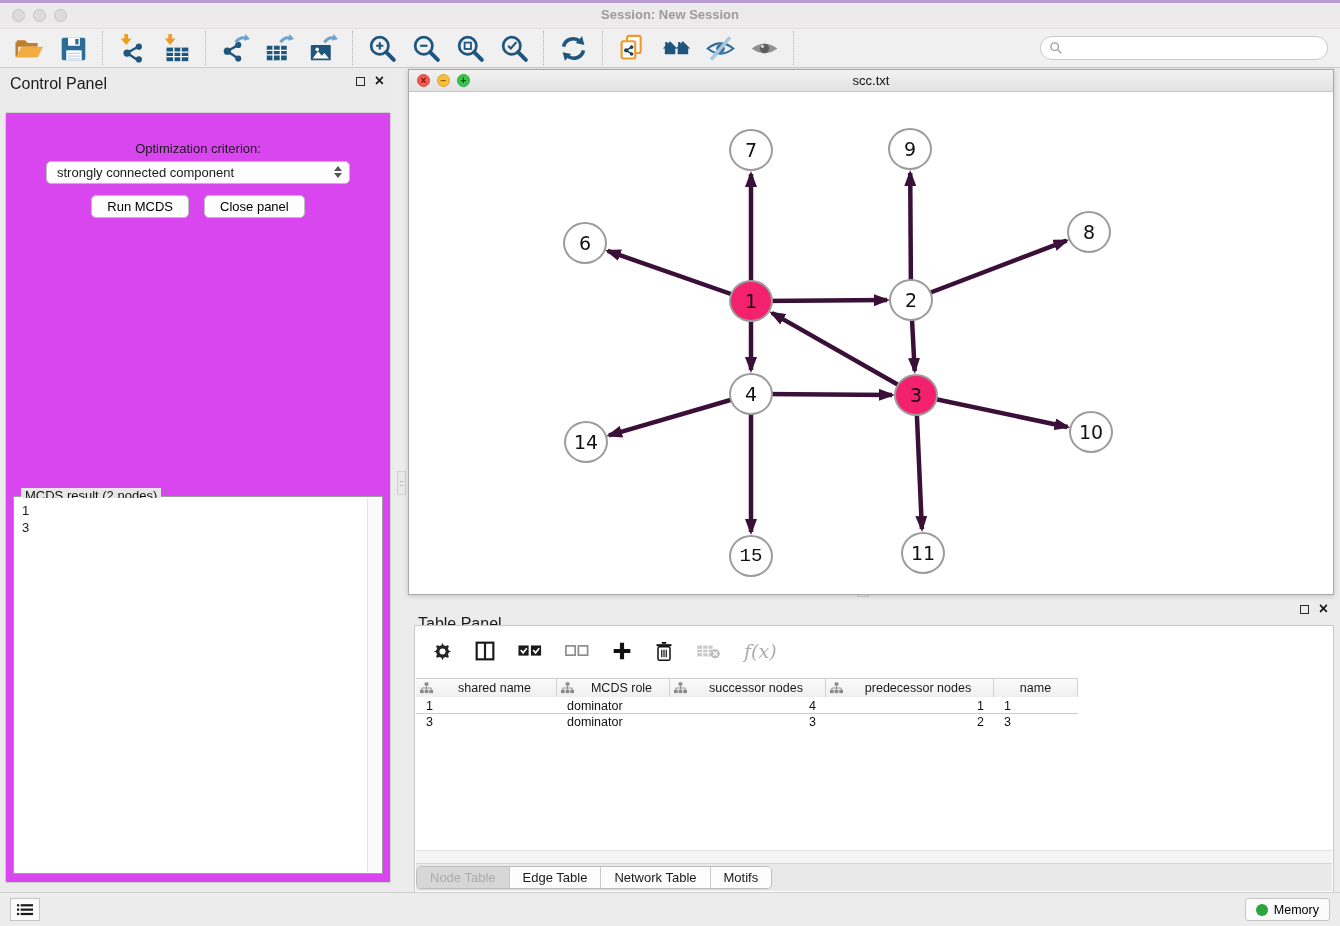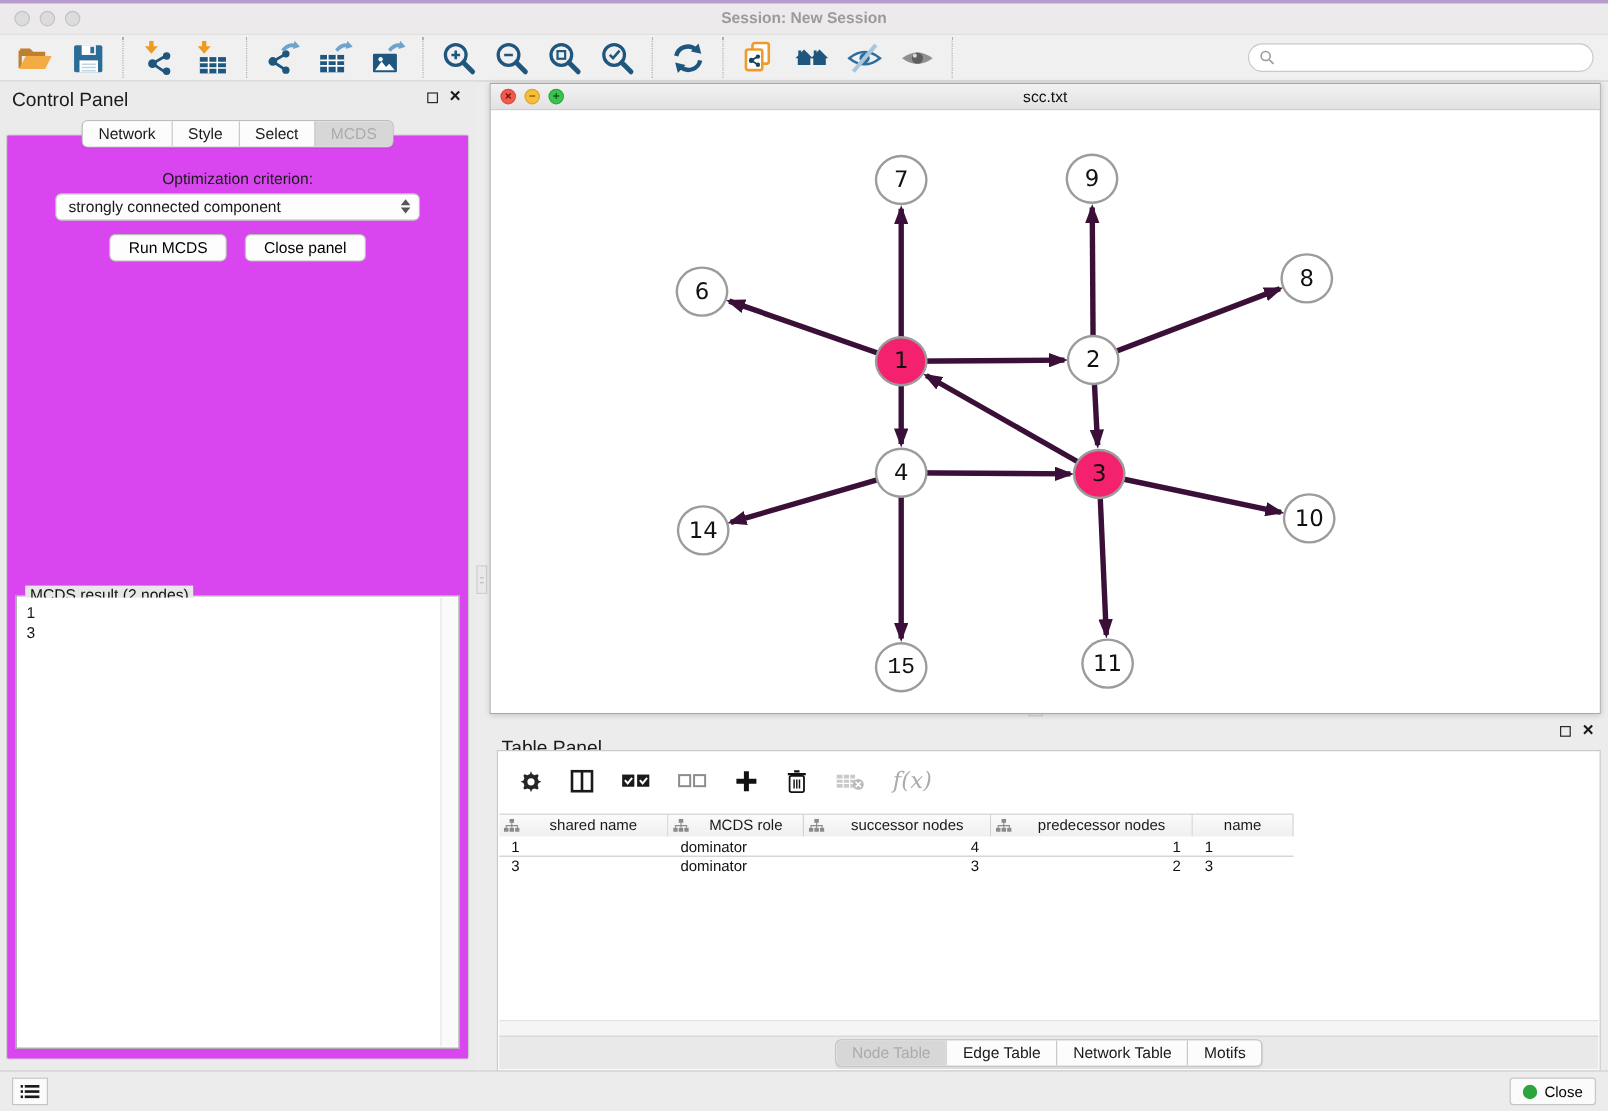--- a/index.html
+++ b/index.html
@@ -88,21 +88,21 @@
   .th{display:flex;align-items:center;background:linear-gradient(#FBFBFB,#EFEFEF);border-right:1px solid #D2D2D2;
     box-sizing:border-box;font-size:12.5px;color:#1A1A1A;padding:0 4px;height:18px}
   .th svg{width:13px;height:12px;margin-right:4px;flex:0 0 auto}
   .th .lbl{flex:1;text-align:center}
   .tp-rows{position:absolute;left:1px;top:72px;right:1px}
   .trow{display:flex;height:16px;align-items:center;font-size:12.5px;color:#111}
   .td{box-sizing:border-box;padding:0 10px;white-space:nowrap;overflow:hidden}
   .td.r{text-align:right}
   .scrollstrip{position:absolute;left:1px;right:1px;bottom:28px;height:13px;background:#F5F5F5;border-top:1px solid #E2E2E2}
   .tp-footer{position:absolute;left:1px;right:1px;bottom:1px;height:27px;background:#E9E9E9;border-top:1px solid #D6D6D6;
-    display:flex;align-items:center;justify-content:center}
+    display:flex;align-items:center;justify-content:flex-start}
   
   .statusbar{position:absolute;left:0;bottom:0;width:100%;height:34px;background:#EDECEC;border-top:1px solid #CFCFCF;box-sizing:border-box}
   .sb-left-btn{position:absolute;left:10px;top:5px;width:30px;height:23px;background:#FBFBFB;border:1px solid #C5C5C5;
     display:flex;align-items:center;justify-content:center}
   .memory-btn{position:absolute;right:10px;top:5px;height:23px;background:#FBFBFB;border:1px solid #C5C5C5;border-radius:3px;
     display:flex;align-items:center;gap:6px;padding:0 10px;font-size:12.5px}
   .mem-dot{width:12px;height:12px;border-radius:50%}
 </style>
 </head>
 <body>
@@ -269,26 +269,20 @@
 </div>
 
 <div class="control-panel">
   <div class="cp-head">
     <span class="panel-head-title">Control Panel</span>
     <span class="head-icons" style="right:12px;top:8px">
       <span class="float-ic"></span>
       <span class="close-ic">×</span>
     </span>
   </div>
-  <div class="cp-tabs" id="cp-tabs"><span class="tabgroup">
-        <span class="tab">Network</span>
-        <span class="tab">Style</span>
-        <span class="tab">Select</span>
-        <span class="tab sel">MCDS</span>
-      </span></div>
   <div class="cp-body">
     <div class="opt-label">Optimization criterion:</div>
     <div class="mac-select">
       <span>strongly connected component</span>
       <span class="sel-stepper">
           <i class="up"></i>
           <i class="dn"></i>
         </span>
     </div>
     <div class="cp-buttons">
@@ -502,15 +496,15 @@
           <rect x="5" y="1" width="17" height="3"></rect>
           <rect x="0" y="7" width="3" height="3"></rect>
           <rect x="5" y="7" width="17" height="3"></rect>
           <rect x="0" y="13" width="3" height="3"></rect>
           <rect x="5" y="13" width="17" height="3"></rect>
         </g>
       </svg>
   </button>
   <button class="memory-btn">
     <span class="mem-dot" id="mem-dot" style="background: rgb(43, 165, 60);"></span>
-    <span>Close</span>
+    <span>Memory</span>
   </button>
 </div>
 
 </body></html>

